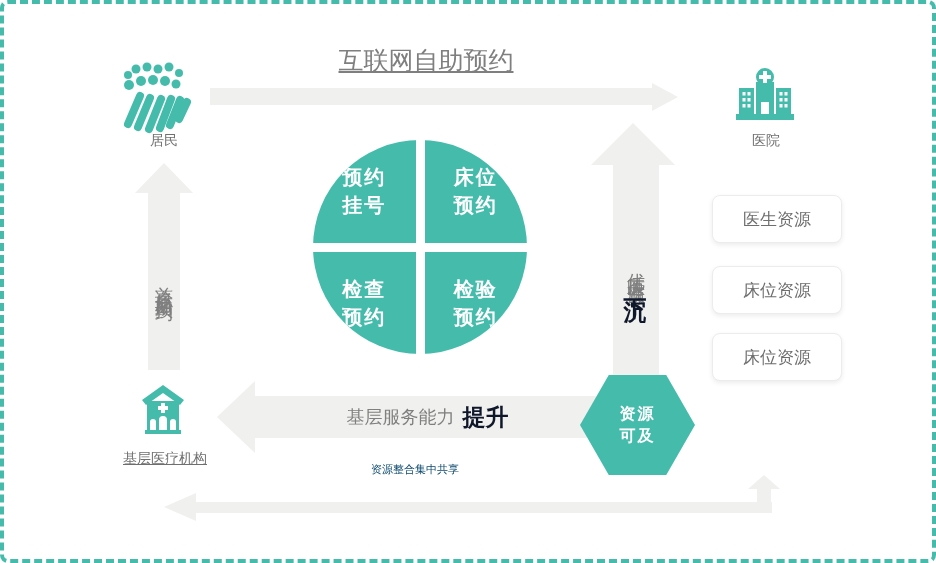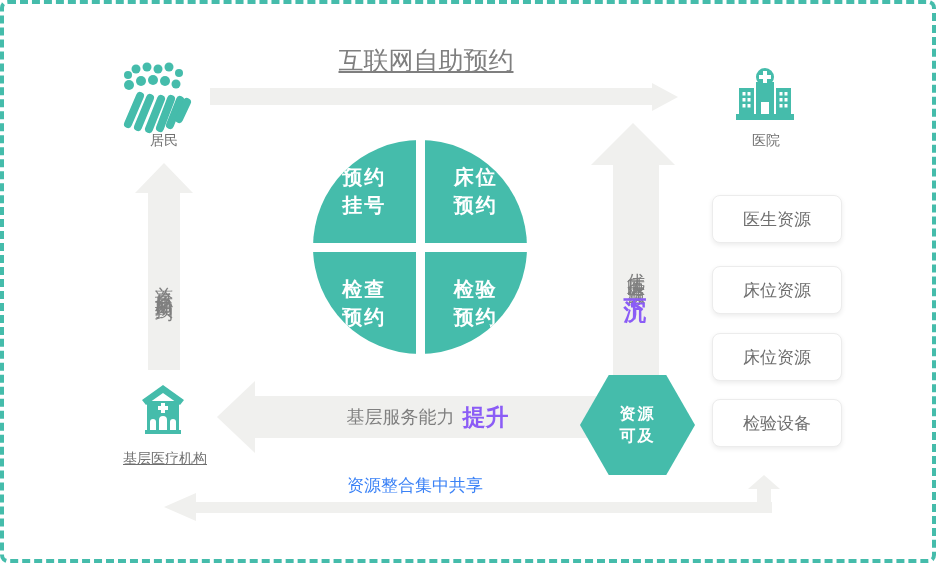--- a/index.html
+++ b/index.html
@@ -6,22 +6,22 @@
   .canvas{
     position:relative;width:936px;height:563px;box-sizing:border-box;
     background:#ffffff;border:4px dashed #45BCAB;border-radius:8px;overflow:hidden;
     font-family:"DejaVu Sans","Liberation Sans",sans-serif;
   }
   .abs{position:absolute;}
   .ctr{text-align:center;}
   .gray{color:#7f7f7f;}
   .node-label{color:#6f6f6f;font-size:14px;}
   .flow-label{color:#7f7f7f;font-size:25px;text-decoration:underline;}
-  .small-label{color:#3b82f6;font-size:17px;margin-top:12px;}
-  .emph{color:#8b5cf6;font-weight:600;}
+  .small-label{color:#0c4a6e;font-size:11px;}
+  .emph{color:#0f172a;font-weight:600;}
 
   
   .bar{background:#F0F0EE;}
   .tri{width:0;height:0;}
   .tri-right{border-top:14px solid transparent;border-bottom:14px solid transparent;border-left:26px solid #F0F0EE;}
   .tri-left-big{border-top:36px solid transparent;border-bottom:36px solid transparent;border-right:38px solid #F0F0EE;}
   .tri-left-sm{border-top:14px solid transparent;border-bottom:14px solid transparent;border-right:32px solid #F0F0EE;}
   .tri-up-big{border-left:42px solid transparent;border-right:42px solid transparent;border-bottom:42px solid #F0F0EE;}
   .tri-up-mid{border-left:29px solid transparent;border-right:29px solid transparent;border-bottom:30px solid #F0F0EE;}
   .tri-up-sm{border-left:16px solid transparent;border-right:16px solid transparent;border-bottom:14px solid #F0F0EE;}
@@ -148,23 +148,20 @@
 
   <div class="abs res-box res-2">
     <span>床位资源</span>
   </div>
   <div class="abs res-box res-1">
     <span>医生资源</span>
   </div>
   <div class="abs res-box res-3">
     <span>床位资源</span>
   </div>
-  <div class="abs res-box res-4">
-    <span>检验设备</span>
-  </div>
 
   <div class="abs wheel">
     <div class="seg">预约
 挂号</div>
     <div class="seg">床位
 预约</div>
     <div class="seg">检查
 预约</div>
     <div class="seg">检验
 预约</div>

